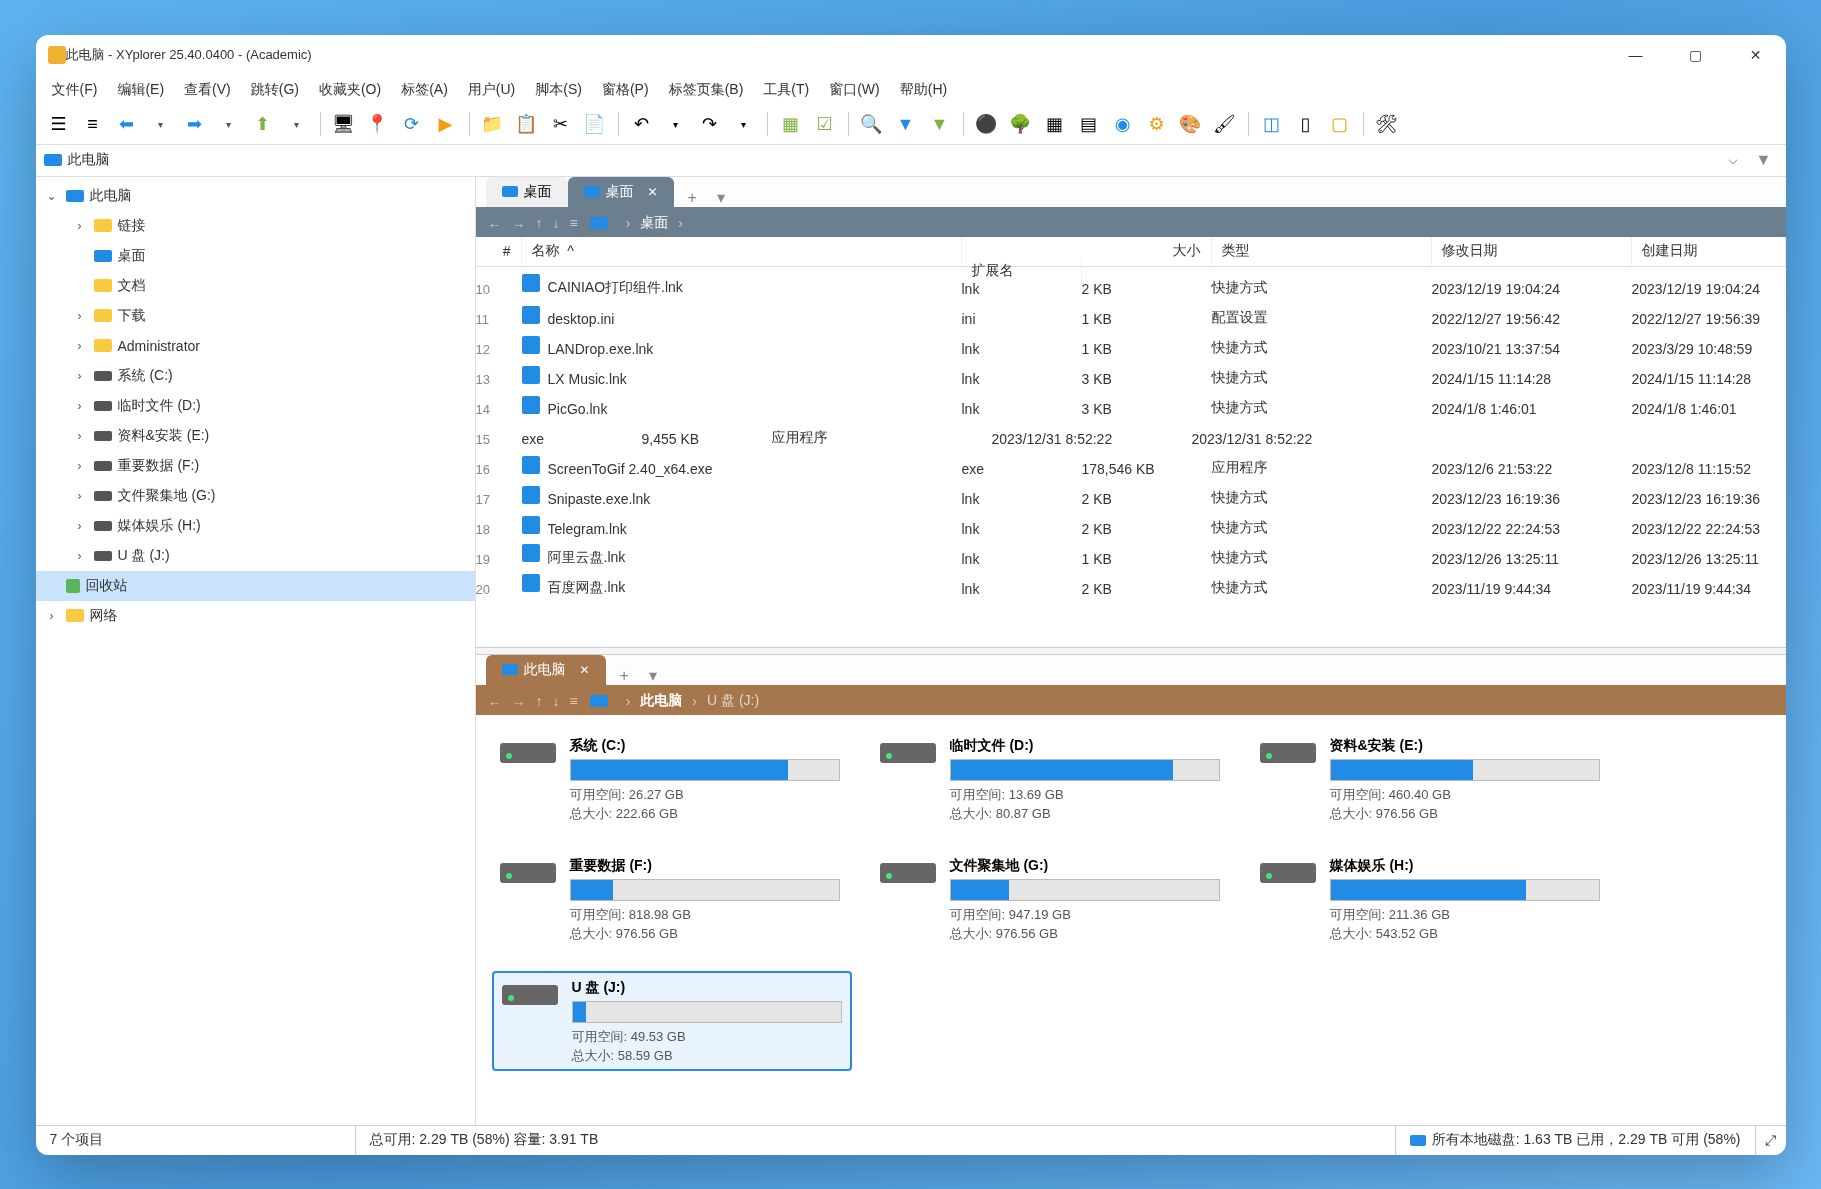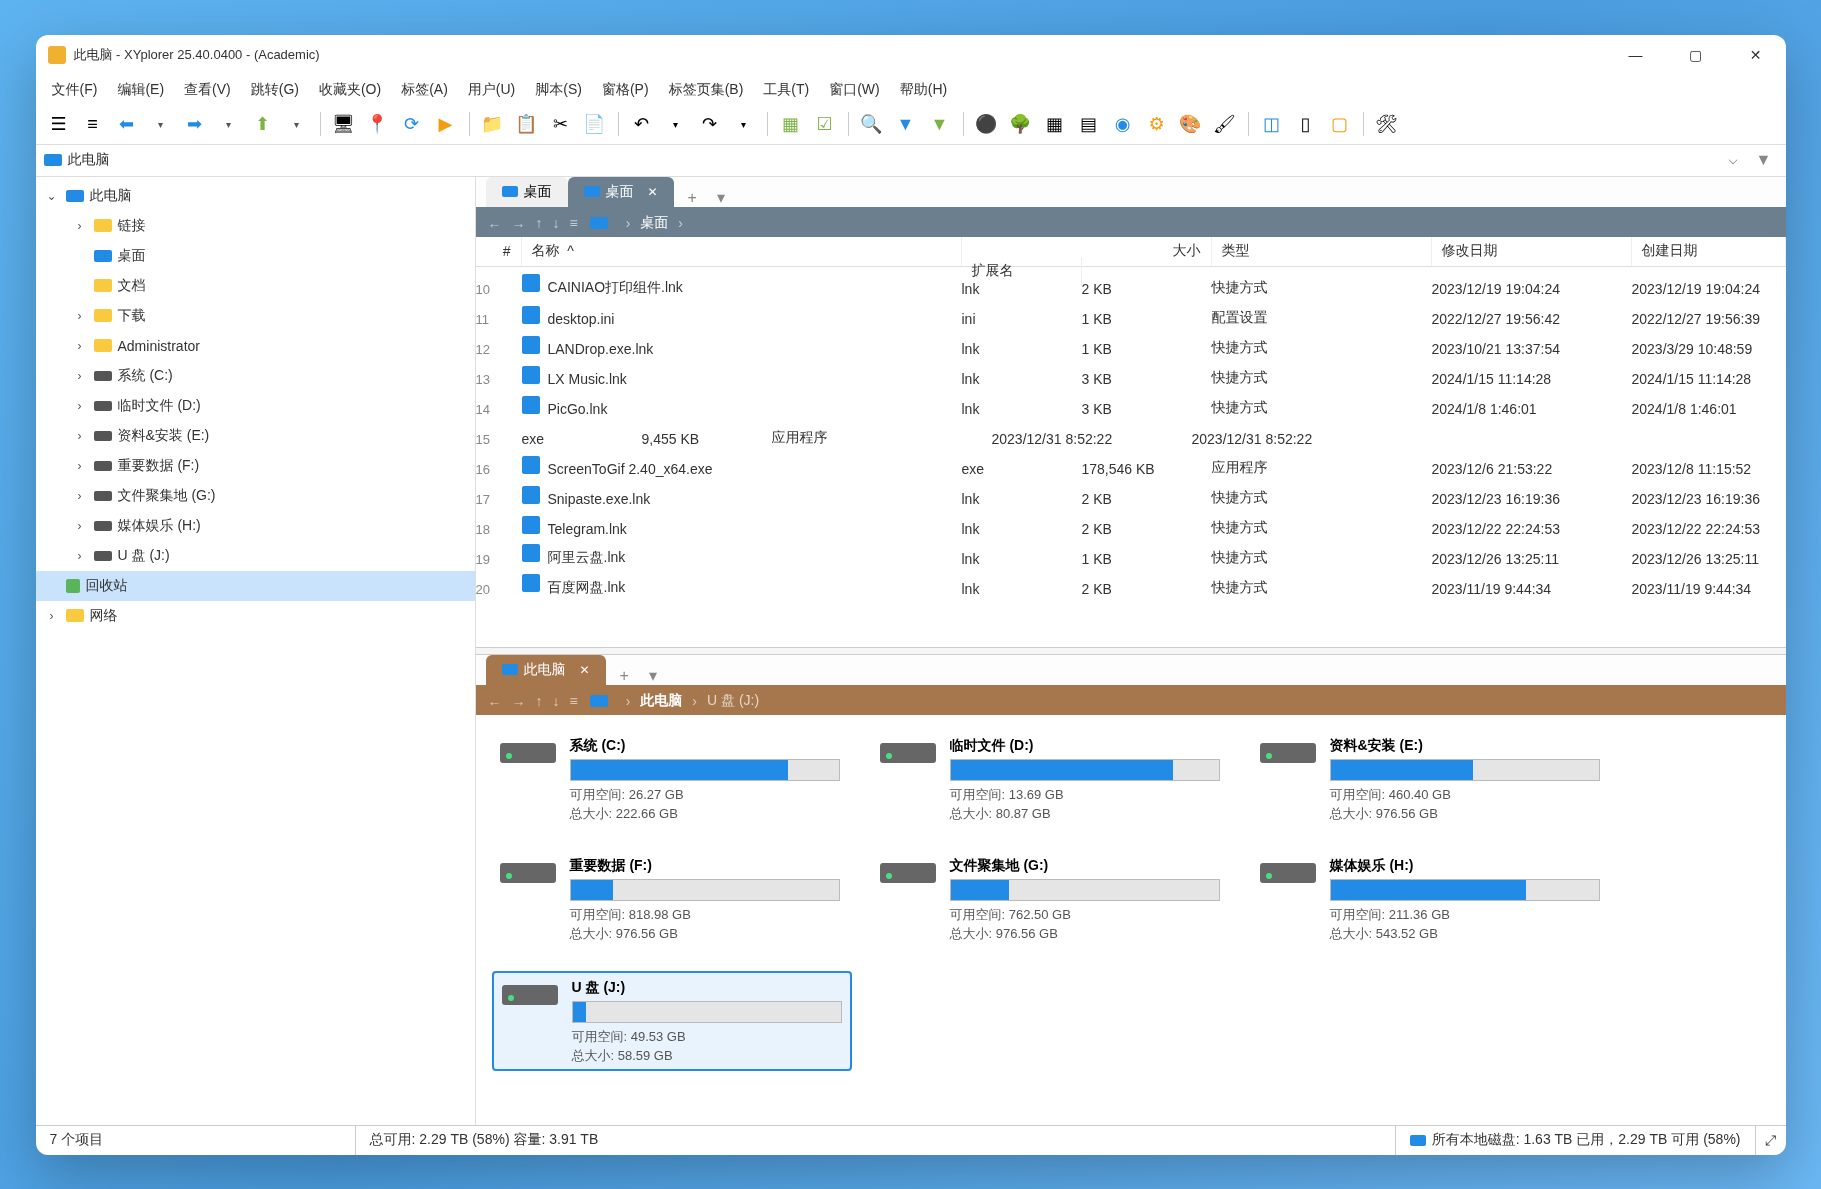--- a/index.html
+++ b/index.html
@@ -17,21 +17,21 @@
   border-radius: 12px;
   box-shadow: 0 20px 60px rgba(0,0,0,.25);
   display: flex; flex-direction: column;
   overflow: hidden;
 }
 .titlebar {
   height: 40px;
   display: flex; align-items: center; justify-content: space-between;
   padding: 0 0 0 12px;
 }
-.titlebar-left { display: flex; align-items: center; gap: 8px; }
+.titlebar-left { display: flex; align-items: center; }
 .title-icon { width: 18px; height: 18px; background: #f0b030; border-radius: 3px; }
 .titlebar-title { font-size: 13px; color: #333; }
 .titlebar-btns { display: flex; }
 .titlebar-btn { width: 60px; height: 40px; display: flex; align-items: center; justify-content: center; font-size: 14px; color: #333; }
 .menubar { height: 30px; display: flex; align-items: center; padding: 0 8px; gap: 4px; }
 .menu-item { padding: 4px 8px; font-size: 14px; color: #333; }
 .toolbar {
   height: 40px; display: flex; align-items: center; padding: 0 8px; gap: 4px;
   border-bottom: 1px solid #ddd;
 }
@@ -494,21 +494,21 @@
             </div>
             <div class="drive-card">
               <div class="drive-card-icon">
                 <div class="drive-hw"></div>
               </div>
               <div class="drive-info">
                 <div class="drive-name">文件聚集地 (G:)</div>
                 <div class="drive-bar">
                   <div class="drive-bar-fill" style="width:22%"></div>
                 </div>
-                <div class="drive-text">可用空间: 762.50 GB</div>
+                <div class="drive-text">可用空间: 947.19 GB</div>
                 <div class="drive-text">总大小: 976.56 GB</div>
               </div>
             </div>
             <div class="drive-card">
               <div class="drive-card-icon">
                 <div class="drive-hw"></div>
               </div>
               <div class="drive-info">
                 <div class="drive-name">媒体娱乐 (H:)</div>
                 <div class="drive-bar">

